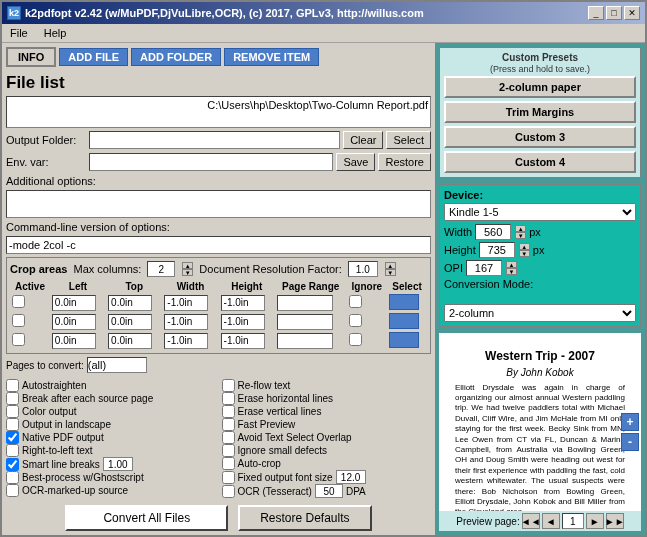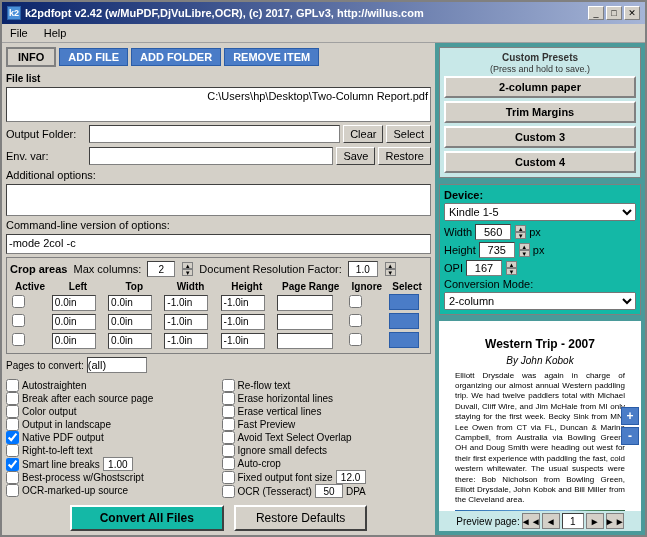--- a/index.html
+++ b/index.html
@@ -261,27 +261,27 @@
       gap: 1px 6px;
       margin-top: 2px;
     }
     .bottom-buttons {
       display: flex;
       gap: 10px;
       margin-top: 4px;
       justify-content: center;
     }
     .btn-convert {
-      background: #14b8a6;
+      background: #ffffff;
       border: 2px solid #404040;
       border-top: 2px solid #fff;
       border-left: 2px solid #fff;
-      padding: 4px 28px;
+      padding: 4px 36px;
       font-size: 12px;
-      font-weight: bold;
+      font-weight: normal;
       cursor: pointer;
     }
     .btn-restore {
       background: #d4d0c8;
       border: 2px solid #404040;
       border-top: 2px solid #fff;
       border-left: 2px solid #fff;
       padding: 4px 20px;
       font-size: 12px;
       cursor: pointer;
@@ -345,21 +345,21 @@
       border: 1px solid #808080;
       border-top: 1px solid #404040;
       border-left: 1px solid #404040;
       background: white;
       text-align: center;
     }
     .mode-select {
       width: 100%;
       height: 18px;
       font-size: 11px;
-      margin-top: 2px;
+      margin-top: 14px;
     }
     .preview-area {
       background: white;
       flex: 1;
       overflow: hidden;
       position: relative;
       display: flex;
       flex-direction: column;
     }
     .preview-content {
@@ -506,21 +506,21 @@
 
     <div class="left-panel">
 
       <div class="toolbar">
         <button class="btn-info">INFO</button>
         <button class="btn-blue">ADD FILE</button>
         <button class="btn-blue">ADD FOLDER</button>
         <button class="btn-blue">REMOVE ITEM</button>
       </div>
 
-      <div style="font-size:10px;font-weight:bold;">File list</div>
+      <div style="font-size:17px;font-weight:bold;">File list</div>
       <div class="file-list-box">
         <span>C:\Users\hp\Desktop\Two-Column Report.pdf</span>
       </div>
 
       <div class="section-row">
         <span class="label">Output Folder:</span>
         <input type="text" class="input-field" value="" style="">
         <button class="btn">Clear</button>
         <button class="btn">Select</button>
       </div>

